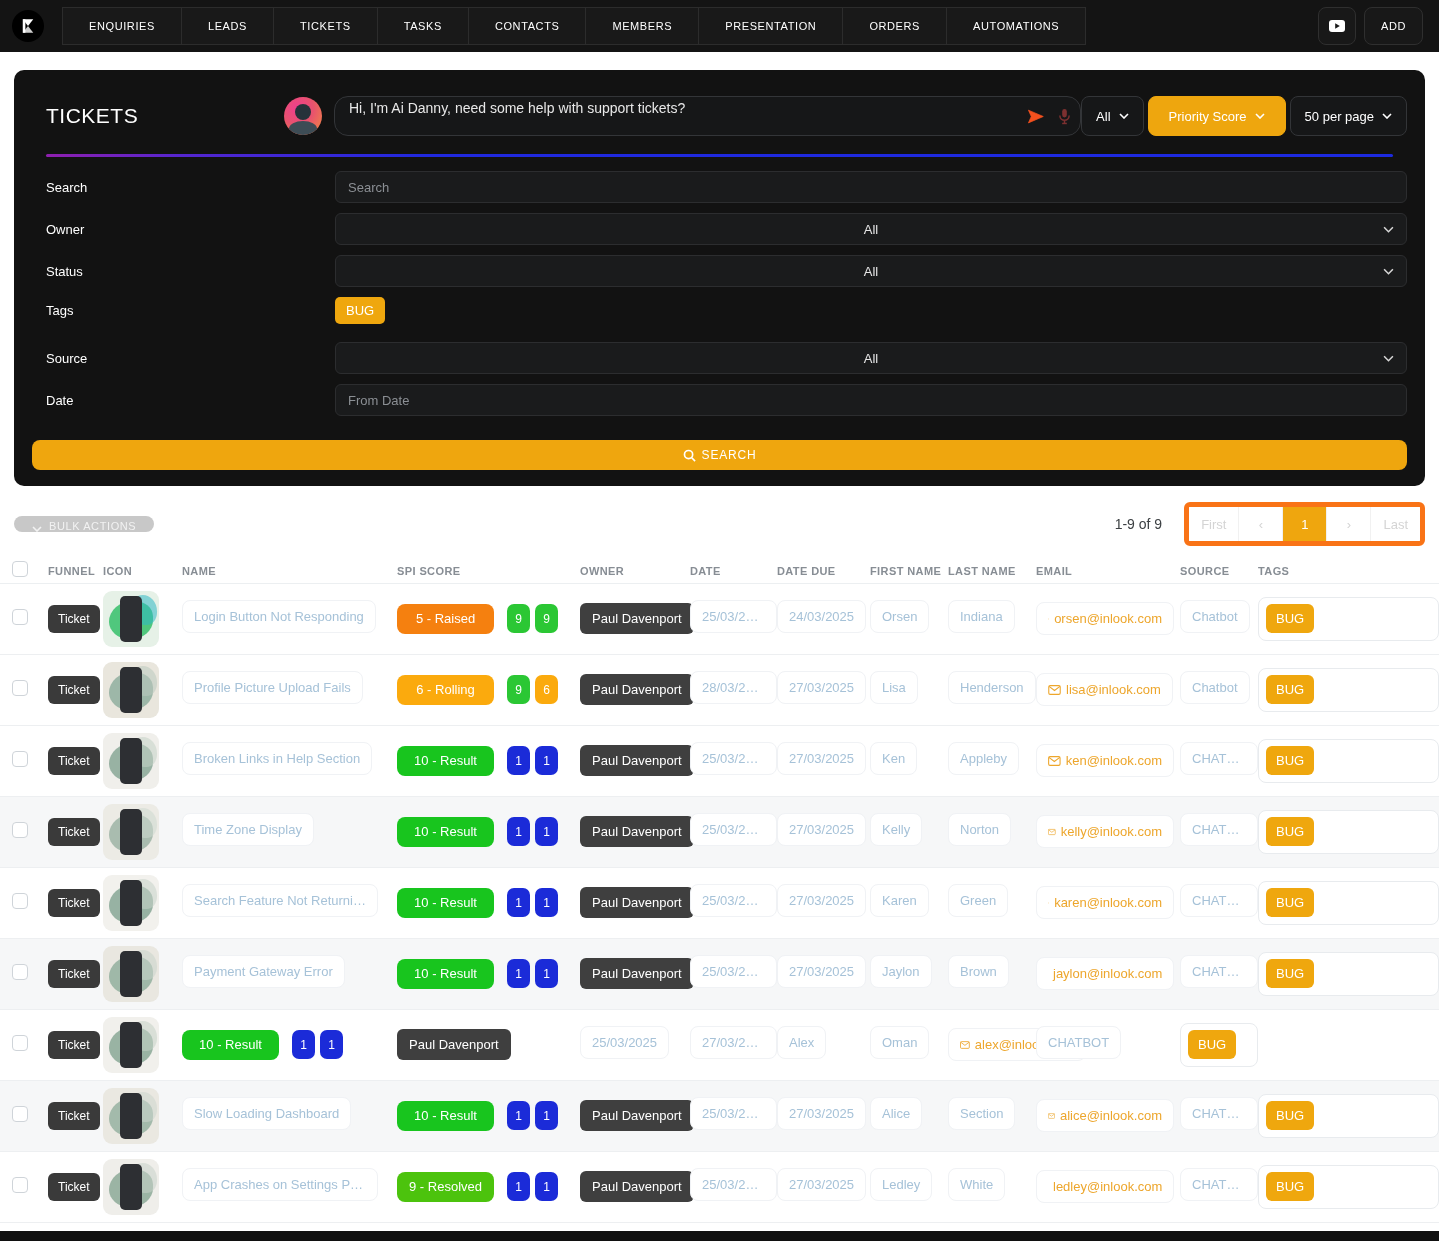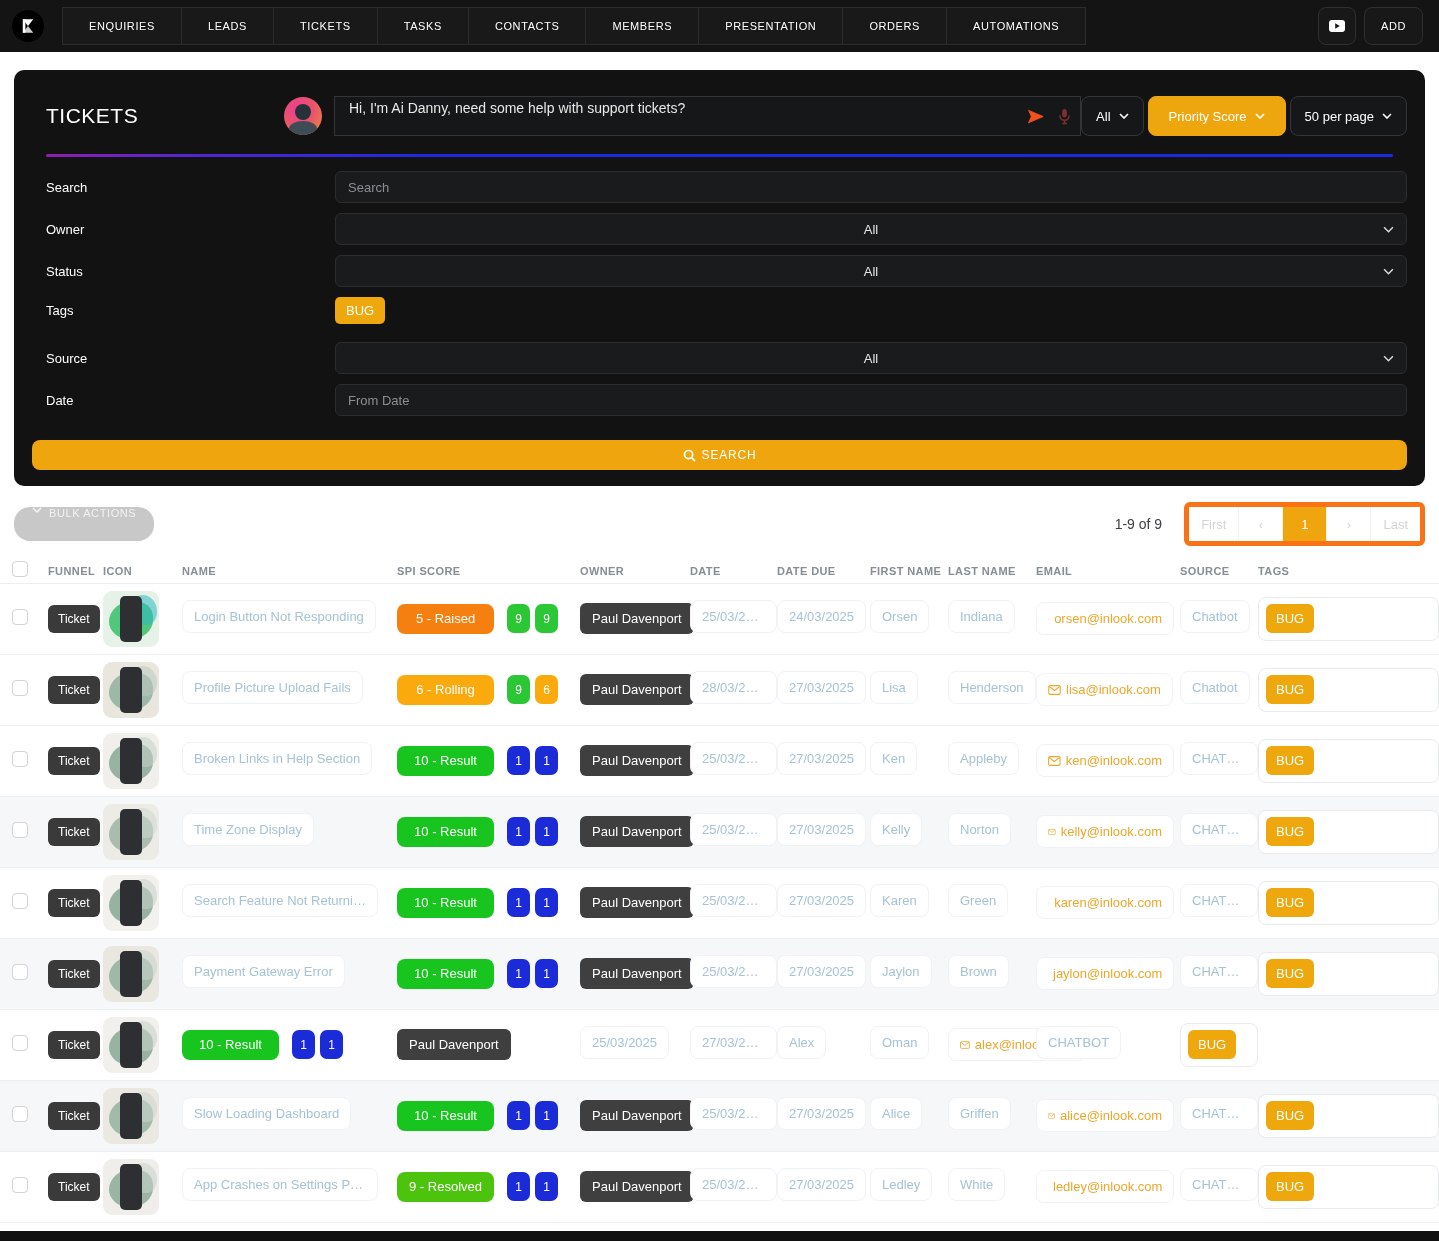--- a/index.html
+++ b/index.html
@@ -17,42 +17,42 @@
   .add-btn { height:38px; padding:12px 16px; border:1px solid #2f2f2f; border-radius:8px; background:#181818; color:#fff; font-size:11px; letter-spacing:.6px; display:flex; align-items:center; cursor:pointer; }
 
   
   .panel { margin:18px 14px 0 14px; background:#121212; border-radius:10px; padding:0 18px 16px 18px; }
   .panel-top { display:flex; align-items:center; padding:26px 0 18px 0; }
   .panel-title { color:#fff; font-size:21px; letter-spacing:.5px; font-weight:400; width:252px; padding-left:14px; }
   .avatar { width:38px; height:38px; border-radius:50%; flex:none; background:radial-gradient(circle at 35% 30%, #ef3e8f 0%, #e8536d 45%, #f2903b 100%); position:relative; overflow:hidden; margin-right:12px; }
   .avatar::before { content:""; position:absolute; left:11px; top:7px; width:16px; height:16px; border-radius:50%; background:#26323a; }
   .avatar::after { content:""; position:absolute; left:5px; top:24px; width:28px; height:16px; border-radius:50% 50% 0 0; background:#3d4c55; }
   .ai-input-wrap { position:relative; flex:1; max-width:760px; }
-  .ai-input { width:100%; height:40px; background:#161718; border:1px solid #333538; border-radius:0; color:#e8e8e8; font-size:14px; padding:0 78px 16px 14px; outline:none; font-family:"Liberation Sans",sans-serif; }
+  .ai-input { width:100%; height:40px; background:#161718; border:1px solid #333538; border-radius:14px; color:#e8e8e8; font-size:14px; padding:0 78px 16px 14px; outline:none; font-family:"Liberation Sans",sans-serif; }
   .ai-input::placeholder { color:#e8e8e8; }
   .ai-icons { position:absolute; right:10px; top:0; height:40px; display:flex; align-items:center; gap:14px; }
   .panel-controls { display:flex; margin-left:auto; gap:4px; align-items:center; }
   .ctl { height:40px; display:flex; align-items:center; gap:8px; border:1px solid #333538; border-radius:8px; background:#161718; color:#fff; font-size:13px; padding:0 14px; cursor:pointer; white-space:nowrap; }
   .ctl.orange { background:#eea60e; border-color:#eea60e; color:#fff; padding:0 20px; }
   .grad-line { height:3px; margin:0 14px; background:linear-gradient(90deg,#8f1fae 0%,#5526cf 10%,#2029de 28%,#1c2ae0 100%); border-radius:2px; }
 
   .filters { padding:14px 0 4px 0; }
   .filter-row { display:flex; align-items:center; margin-bottom:10px; }
   .filter-label { width:303px; padding-left:14px; color:#fff; font-size:13px; flex:none; }
   .filter-field { flex:1; position:relative; }
   .f-input { width:100%; height:32px; background:#1a1b1c; border:1px solid #2c2d2f; border-radius:6px; color:#e6e6e6; font-size:13px; padding:0 12px; outline:none; font-family:"Liberation Sans",sans-serif; }
   .f-input::placeholder { color:#8b8f94; }
   .f-select { width:100%; height:32px; background:#1a1b1c; border:1px solid #2c2d2f; border-radius:6px; color:#e6e6e6; font-size:13px; display:flex; align-items:center; justify-content:center; cursor:pointer; position:relative; }
   .f-select .chev { position:absolute; right:12px; }
   .tag-chip { display:inline-block; background:#efa70e; color:#fff; font-size:13px; padding:6px 11px; border-radius:5px; }
   .search-btn { width:100%; height:30px; margin-top:10px; background:#efa60e; border:none; border-radius:8px; color:#fff; font-size:12px; letter-spacing:.8px; display:flex; align-items:center; justify-content:center; gap:6px; cursor:pointer; font-family:"Liberation Sans",sans-serif; }
 
   
   .toolbar { display:flex; align-items:center; padding:16px 14px 12px 14px; }
-  .bulk-btn { height:34px; padding:0 18px; background:#c8c8c8; border:none; border-radius:16px; color:#f2f2f2; font-size:11px; letter-spacing:.6px; display:flex; align-items:flex-start; gap:7px; cursor:default; font-family:"Liberation Sans",sans-serif; }
+  .bulk-btn { height:16px; padding:0 18px; background:#c8c8c8; border:none; border-radius:16px; color:#f2f2f2; font-size:11px; letter-spacing:.6px; display:flex; align-items:flex-end; gap:7px; cursor:default; font-family:"Liberation Sans",sans-serif; }
   .pager-zone { margin-left:auto; display:flex; align-items:center; gap:22px; }
   .range-text { font-size:14px; color:#3c4043; }
   .pager { display:flex; border:5px solid #f97316; border-radius:6px; overflow:hidden; }
   .pg-btn { min-width:44px; height:34px; background:#fff; border:none; border-left:1px solid #f1f1f1; color:#d4d4d4; font-size:13px; display:flex; align-items:center; justify-content:center; padding:0 12px; cursor:pointer; font-family:"Liberation Sans",sans-serif; }
   .pg-btn:first-child { border-left:none; }
   .pg-btn.active { background:#efa60e; color:#fff; }
 
   
   .grid-cols { display:grid; grid-template-columns:36px 55px 79px 215px 183px 110px 87px 93px 78px 88px 144px 78px 1fr; align-items:center; }
   .thead { padding:0 0 0 12px; height:26px; border-bottom:1px solid #eceff1; }
@@ -553,21 +553,21 @@
       <span class="spi-badge" style="background: rgb(24, 197, 30);">10 - Result</span>
       <span class="minis" style="display:flex;gap:5px">
             <span class="mini-badge" style="background: rgb(27, 43, 216);">1</span>
             <span class="mini-badge" style="background: rgb(27, 43, 216);">1</span>
           </span>
     </div>
     <div><span class="owner-badge">Paul Davenport</span></div>
     <div><span class="cell-box">25/03/2025</span></div>
     <div><span class="cell-box">27/03/2025</span></div>
     <div><span class="cell-box">Alice</span></div>
-    <div><span class="cell-box">Griffen</span></div>
+    <div><span class="cell-box">Section</span></div>
     <div>
       <span class="cell-box email-box">
         <svg width="13" height="10" viewBox="0 0 14 11">
               <rect x="0.7" y="0.7" width="12.6" height="9.6" rx="1.5" fill="none" stroke="#eda62c" stroke-width="1.2"></rect>
               <polyline points="1,1.5 7,6 13,1.5" fill="none" stroke="#eda62c" stroke-width="1.2"></polyline>
             </svg>
         <span>alice@inlook.com</span>
       </span>
     </div>
     <div><span class="cell-box">CHATBOT</span></div>

